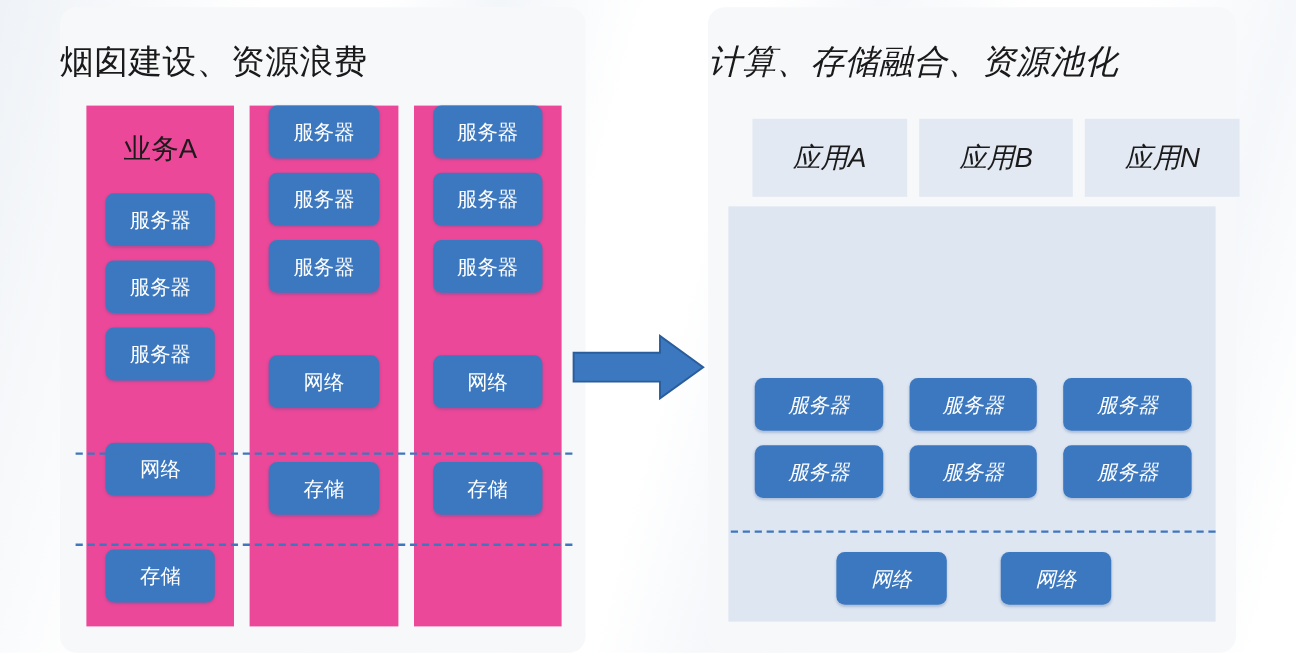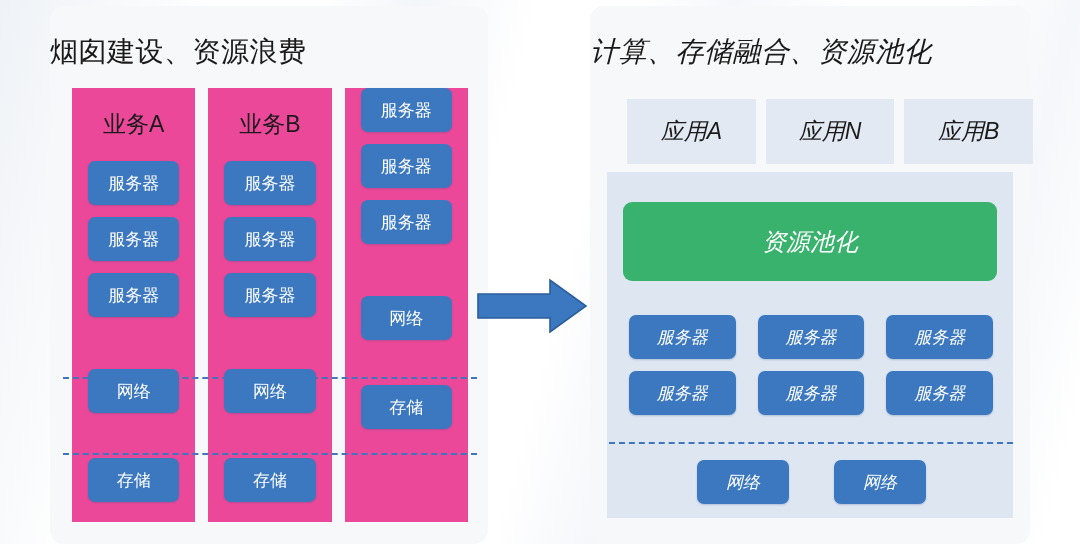--- a/index.html
+++ b/index.html
@@ -165,21 +165,20 @@
         <div class="chip">服务器</div>
         <div class="chip">服务器</div>
         <div class="gap-net"></div>
         <div class="chip">网络</div>
         <div class="gap-sto"></div>
         <div class="chip">存储</div>
       </div>
     </div>
 
     <div class="biz-column">
-      <div class="biz-head">业务B</div>
       <div class="stack">
         <div class="chip">服务器</div>
         <div class="chip">服务器</div>
         <div class="chip">服务器</div>
         <div class="gap-net"></div>
         <div class="chip">网络</div>
         <div class="gap-sto"></div>
         <div class="chip">存储</div>
       </div>
     </div>
@@ -204,26 +203,25 @@
 
 <svg id="arrow" viewBox="0 0 112 56">
   <polygon points="2,16 74,16 74,2 110,28 74,54 74,40 2,40" fill="#3c78bf" stroke="#2a5d9c" stroke-width="1.6"></polygon>
 </svg>
 
 <div class="panel" id="panel-right">
   <div class="panel-title">计算、存储融合、资源池化</div>
 
   <div id="app-row">
     <div class="app-box">应用A</div>
+    <div class="app-box">应用B</div>
     <div class="app-box">应用N</div>
-    <div class="app-box">应用B</div>
   </div>
 
   <div id="fusion-box">
-    <div id="pool-bar">资源池化</div>
 
     <div id="server-grid">
       <div class="chip">服务器</div>
       <div class="chip">服务器</div>
       <div class="chip">服务器</div>
       <div class="chip">服务器</div>
       <div class="chip">服务器</div>
       <div class="chip">服务器</div>
     </div>
 

